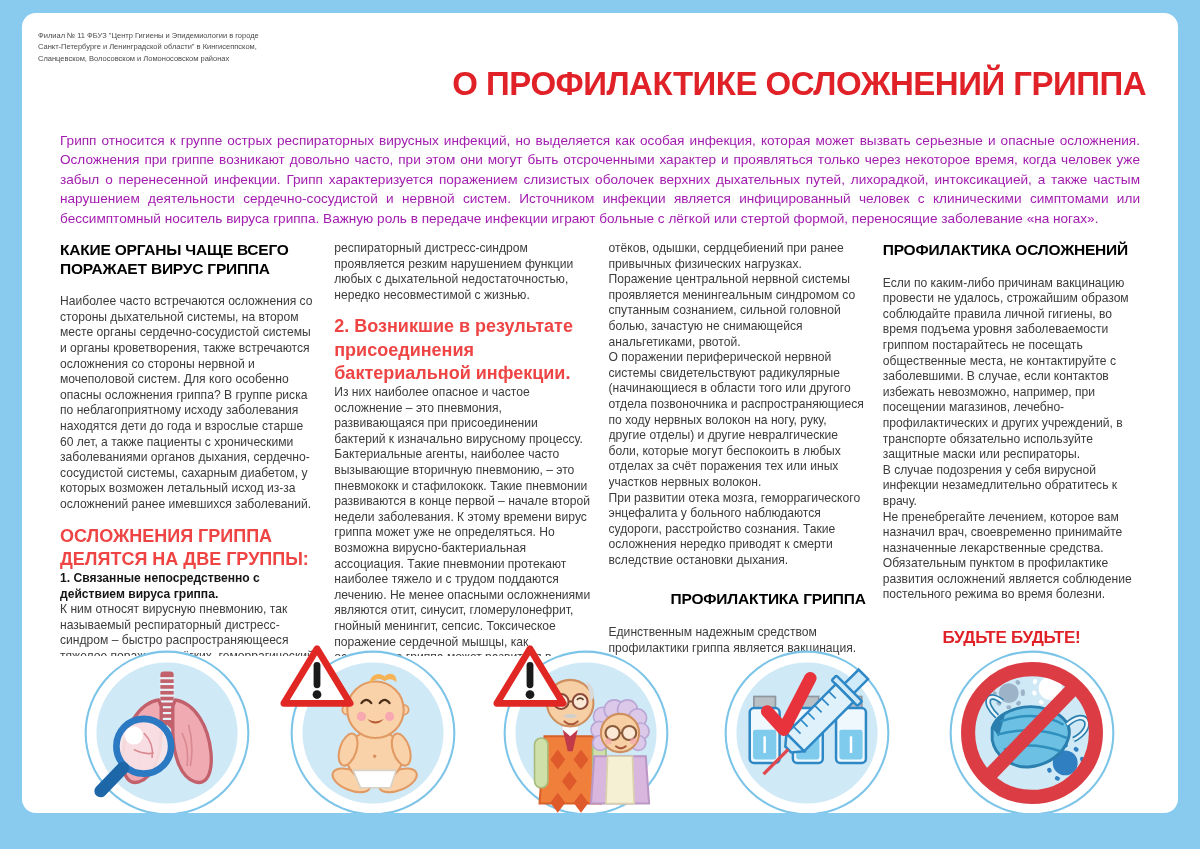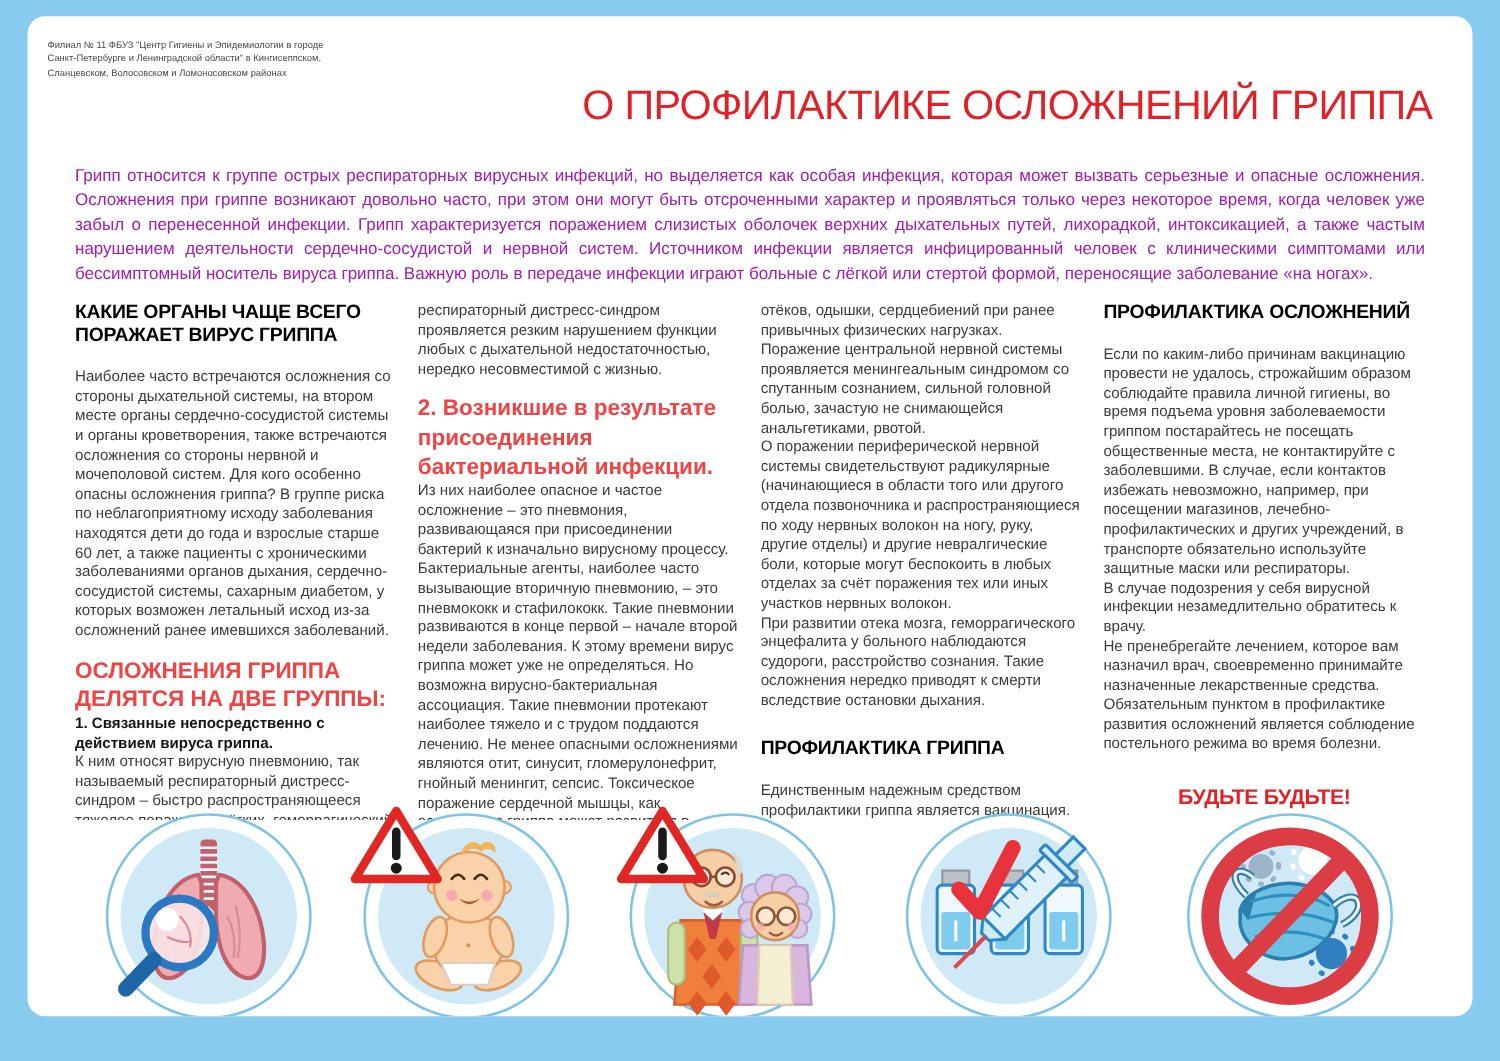--- a/index.html
+++ b/index.html
@@ -12,42 +12,42 @@
   .sheet{
     position:absolute;left:22px;top:13px;right:22px;bottom:36px;
     background:#ffffff;border-radius:14px;overflow:hidden;
   }
   .org-note{
     position:absolute;left:16px;top:17px;width:225px;
     font-size:7.5px;line-height:1.5;color:#4a4a4a;
   }
   .title{
     position:absolute;right:32px;top:52px;margin:0;
-    font-size:33px;font-weight:normal;letter-spacing:-0.5px;
+    font-size:33px;font-weight:bold;letter-spacing:-0.5px;
     color:#e02228;white-space:nowrap;
   }
   .intro{
     position:absolute;left:38px;right:38px;top:118px;margin:0;
     font-size:13.6px;line-height:1.43;color:#a21caf;text-align:justify;
   }
   .cols{
     position:absolute;left:38px;right:38px;top:228px;height:415px;
     display:grid;grid-template-columns:repeat(4,1fr);column-gap:17px;
   }
   .col{font-size:12.1px;line-height:1.29;color:#3b3b3b;overflow:hidden;}
   .col p{margin:0;}
   .col h2{
     margin:0 0 16px 0;font-size:15.5px;line-height:1.2;
     letter-spacing:-0.2px;color:#000000;
   }
   .col h3{
     margin:12px 0 0 0;font-size:18px;line-height:1.29;color:#ef4444;
   }
   .bold{font-weight:bold;color:#161616;}
-  .mid-heading{margin-top:22px !important;margin-bottom:16px !important;}
+  .mid-heading{margin-top:22px !important;margin-bottom:16px !important;text-align:right;}
   .slogan{
     margin-top:24px !important;text-align:center;
     font-size:17px;font-weight:bold;color:#e02228;letter-spacing:-0.3px;
   }
   
   .icon-circle{
     position:absolute;width:166px;height:166px;top:637px;
   }
   .icon-circle svg{overflow:visible;display:block;}
   .warn-tri{

